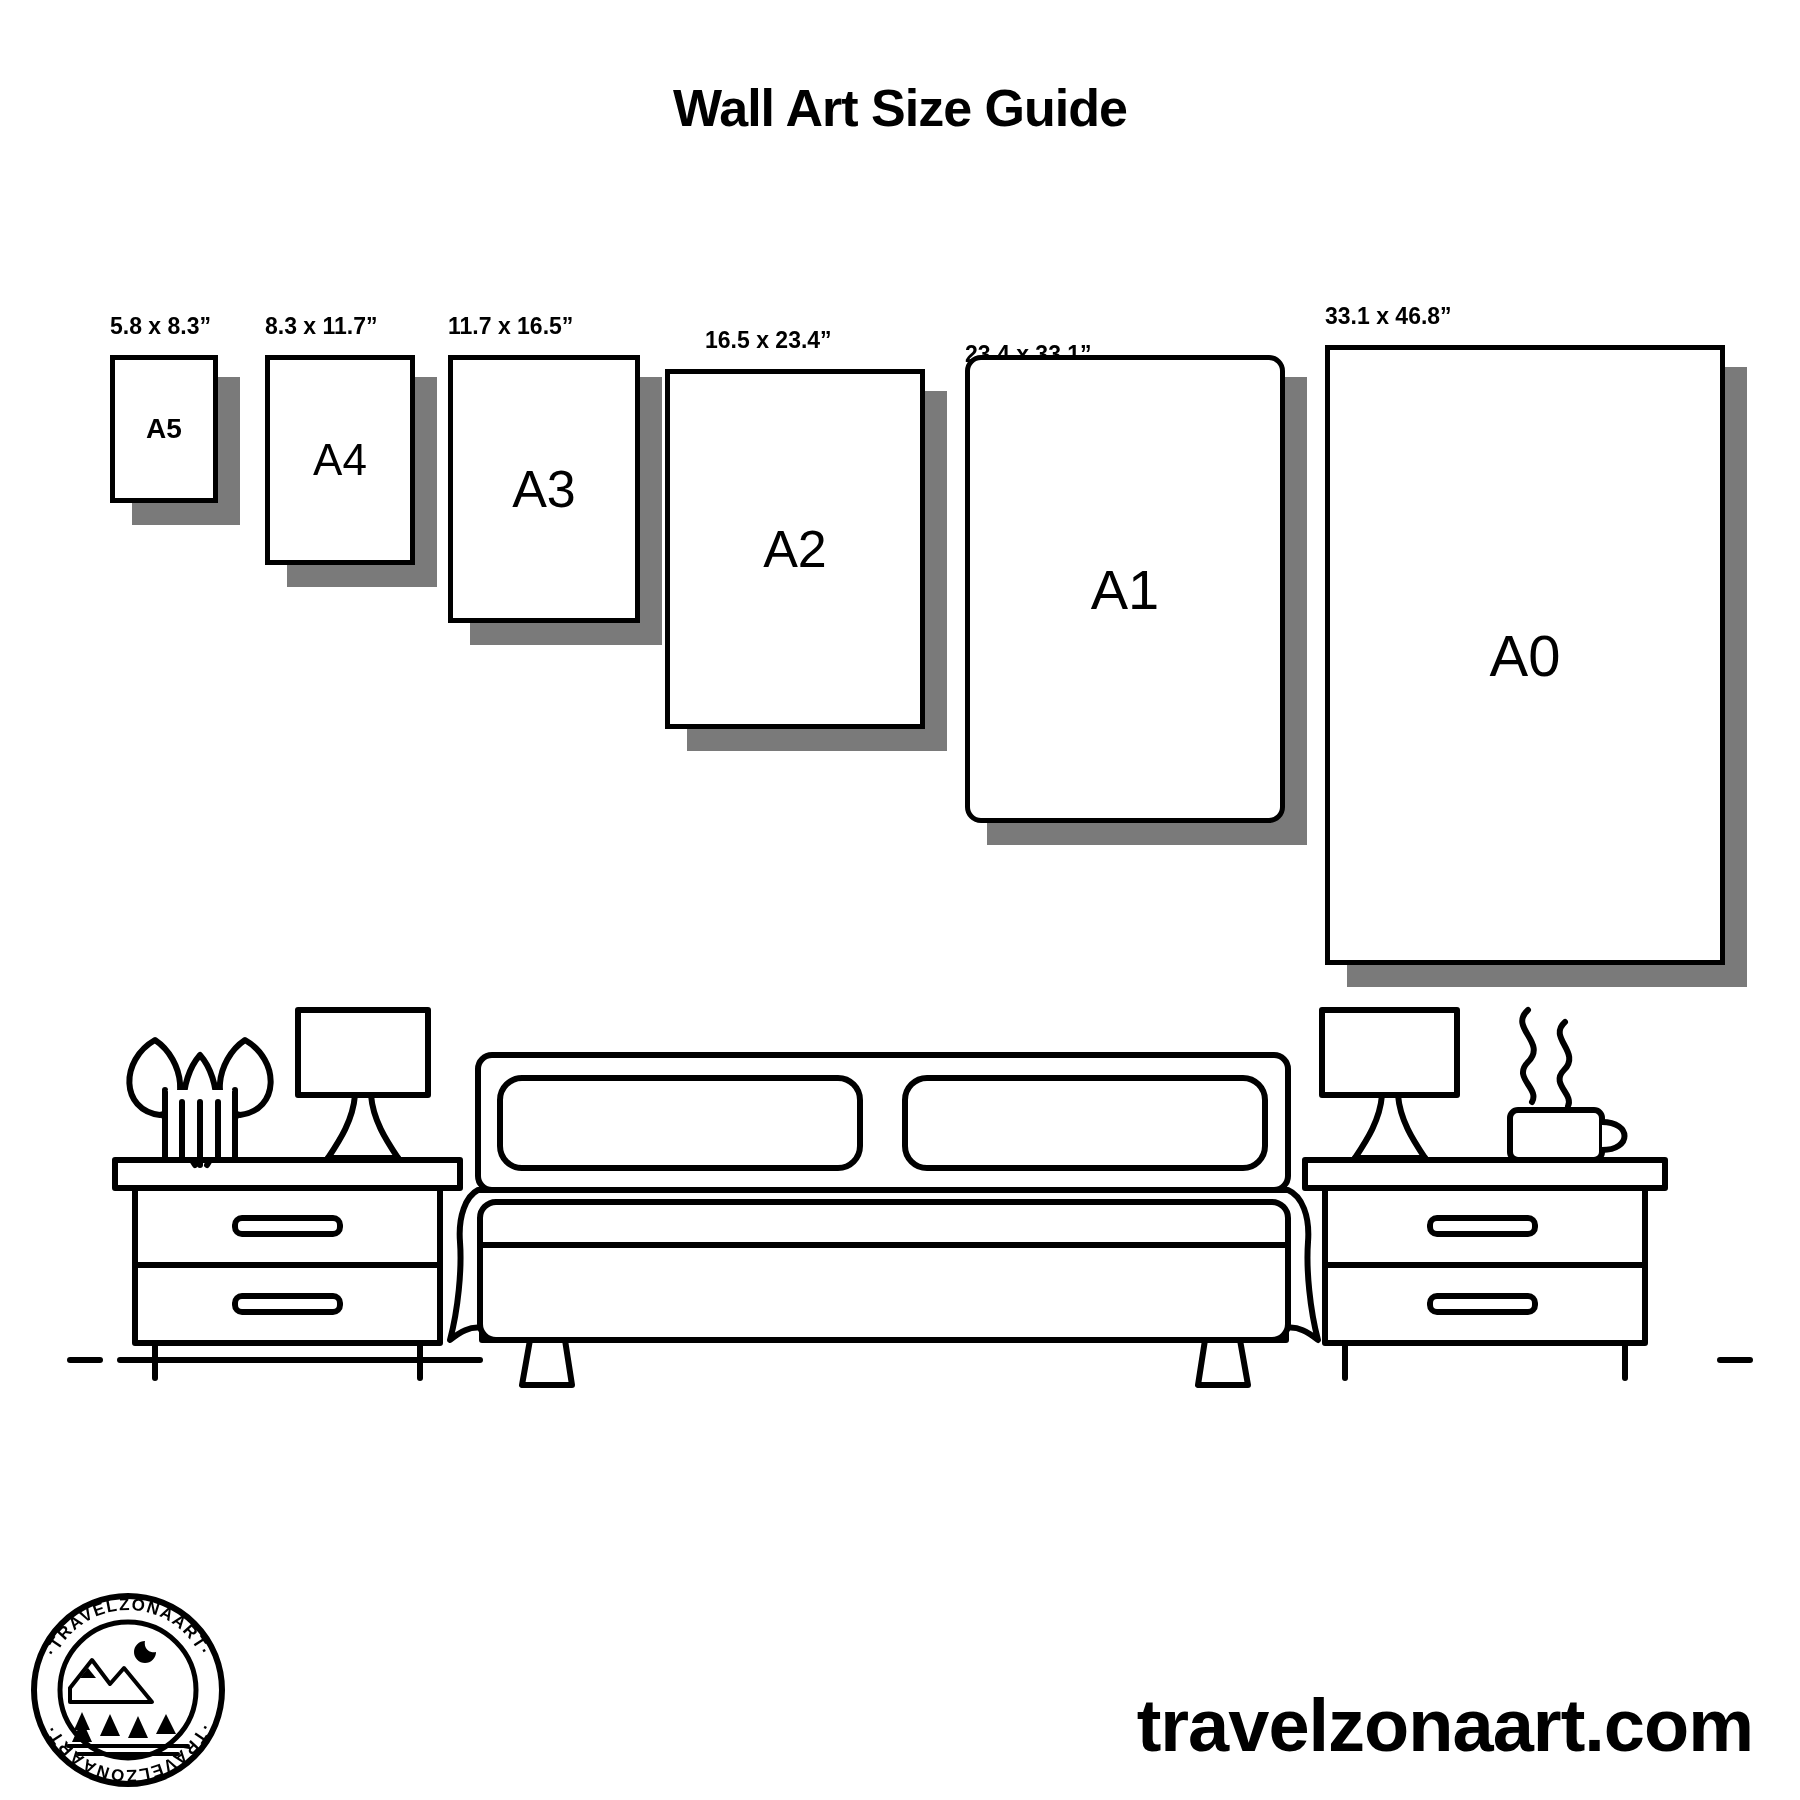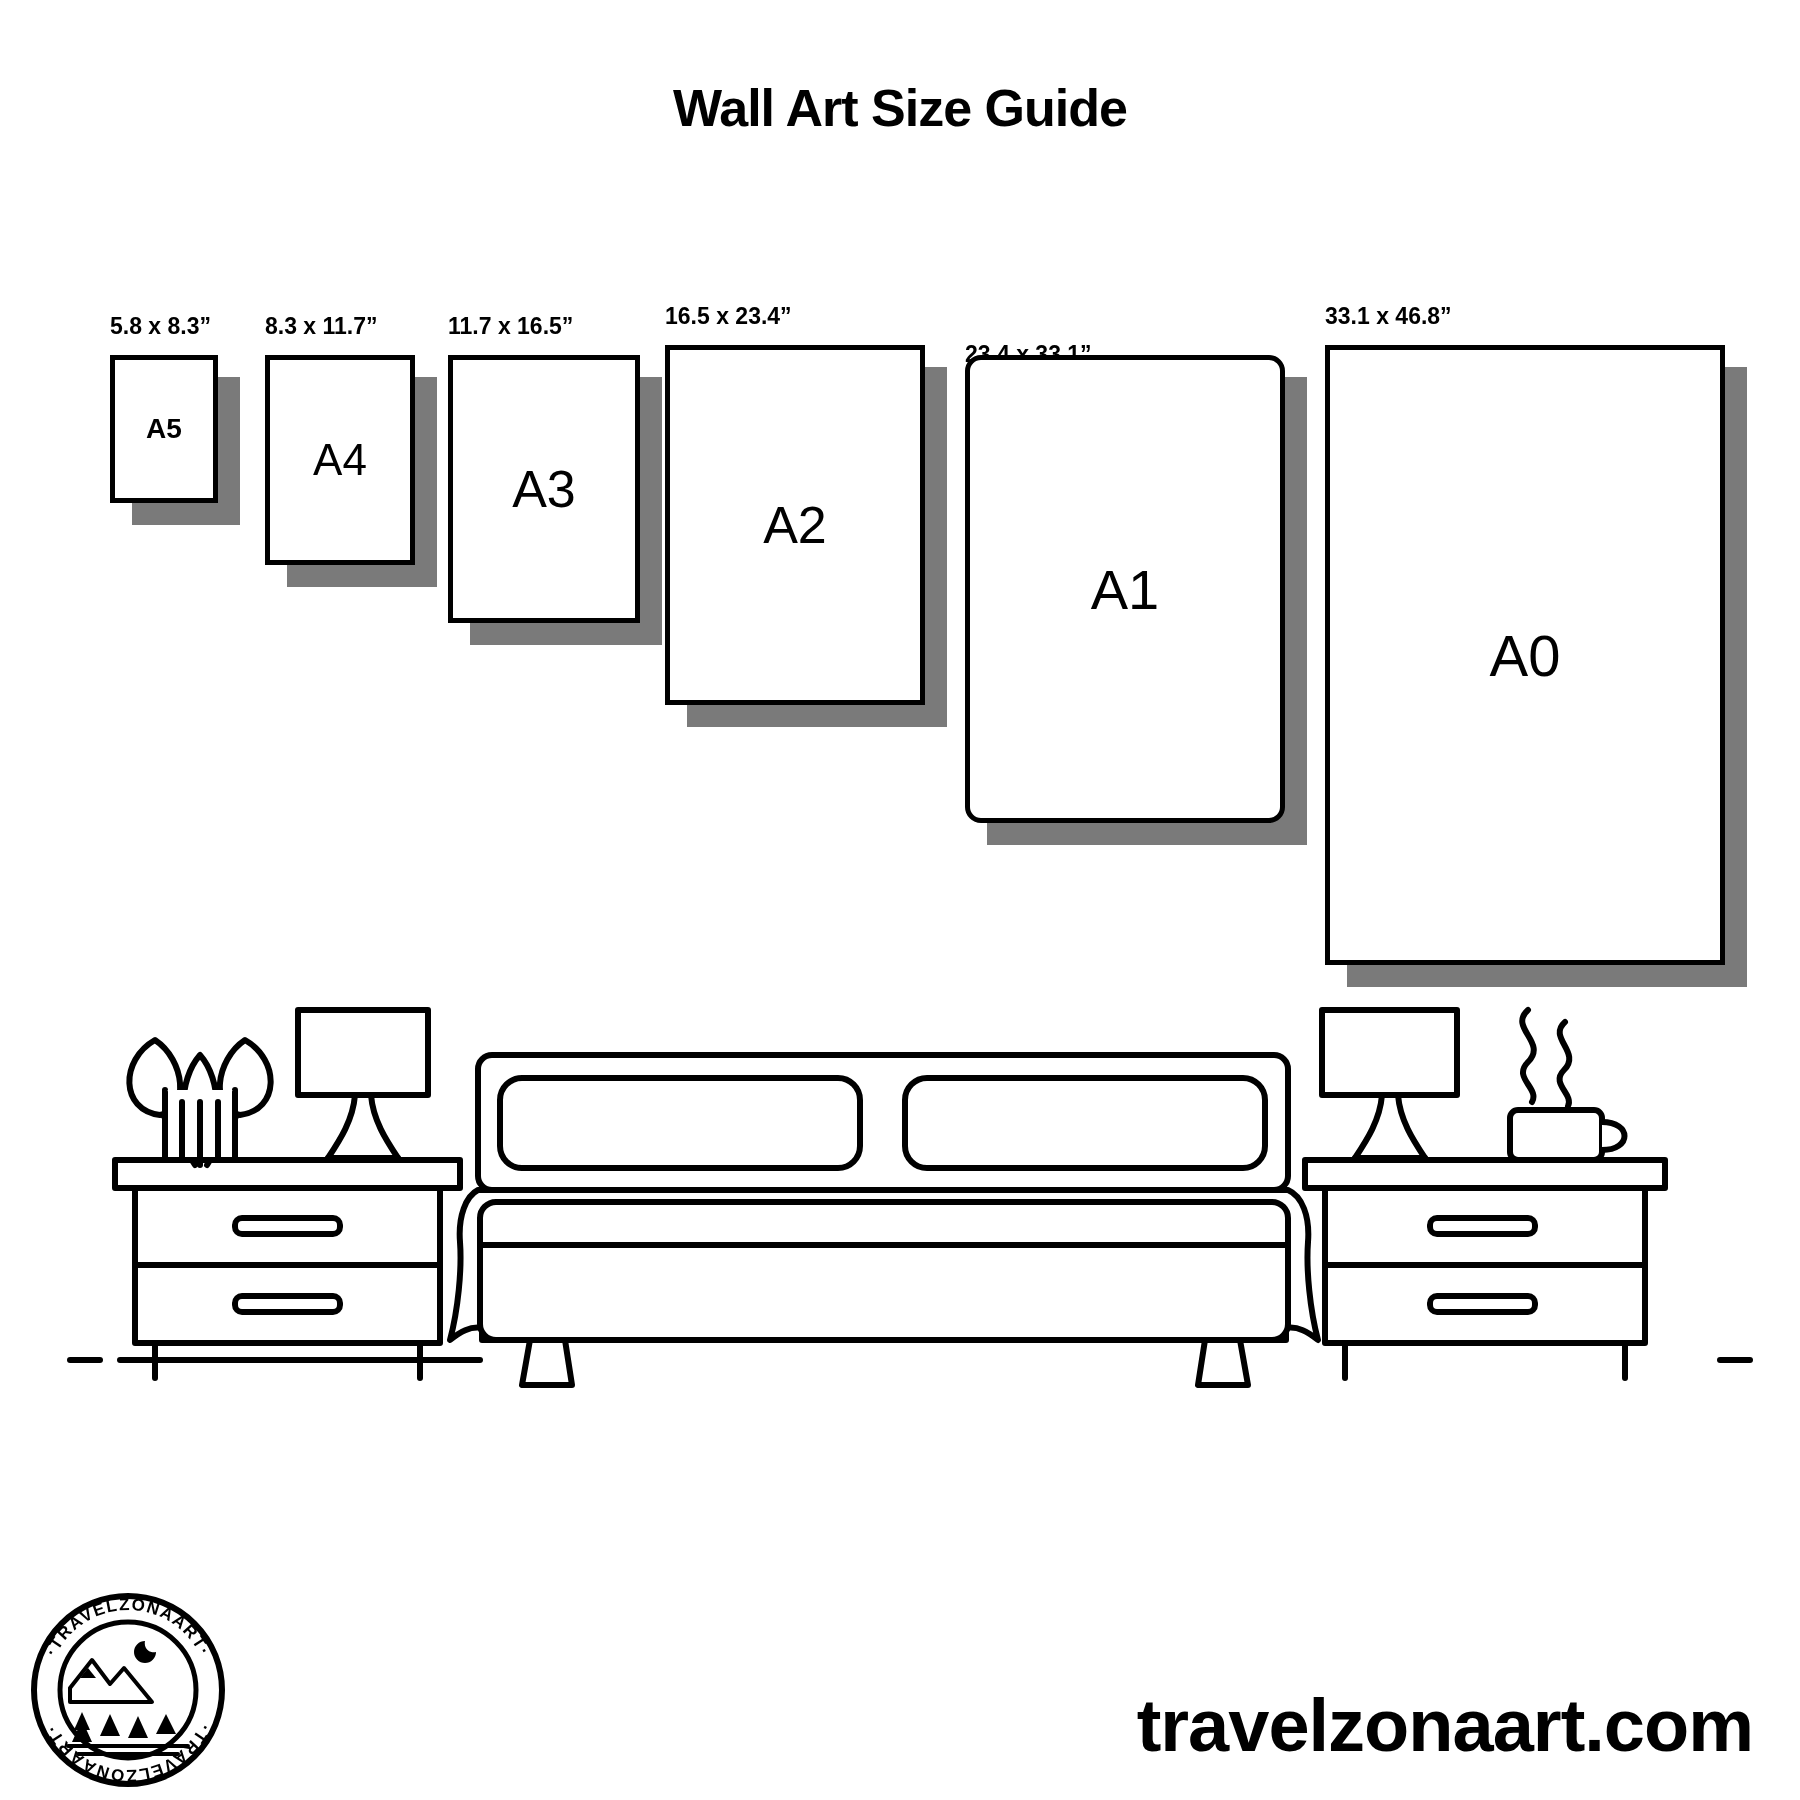--- a/index.html
+++ b/index.html
@@ -113,21 +113,21 @@
         <span class="frame-label" style="font-size: 44px;">A4</span>
       </div>
     </div>
     <div class="frame-group" style="left: 448px; top: 355px; width: 222px; height: 298px;">
       <div class="frame-dim" style="top: -42px; width: 192px;">11.7 x 16.5”</div>
       <div class="frame-shadow" style="left: 22px; top: 22px; width: 192px; height: 268px; background: rgb(122, 122, 122);"></div>
       <div class="frame-box" style="left: 0px; top: 0px; width: 192px; height: 268px;">
         <span class="frame-label" style="font-size: 52px;">A3</span>
       </div>
     </div>
-    <div class="frame-group" style="left: 665px; top: 345px; width: 290px; height: 390px;">
+    <div class="frame-group" style="left: 665px; top: 369px; width: 290px; height: 390px; padding-left: 40px;">
       <div class="frame-dim" style="top: -42px; width: 260px;">16.5 x 23.4”</div>
       <div class="frame-shadow" style="left: 22px; top: 22px; width: 260px; height: 360px; background: rgb(122, 122, 122);"></div>
       <div class="frame-box" style="left: 0px; top: 0px; width: 260px; height: 360px;">
         <span class="frame-label" style="font-size: 52px;">A2</span>
       </div>
     </div>
     <div class="frame-group" style="left: 965px; top: 355px; width: 350px; height: 498px;">
       <div class="frame-dim" style="top: -42px; width: 320px; margin-top: 28px;">23.4 x 33.1”</div>
       <div class="frame-shadow" style="left: 22px; top: 22px; width: 320px; height: 468px; background: rgb(122, 122, 122);"></div>
       <div class="frame-box" style="left: 0px; top: 0px; width: 320px; height: 468px; border-radius: 16px;">

